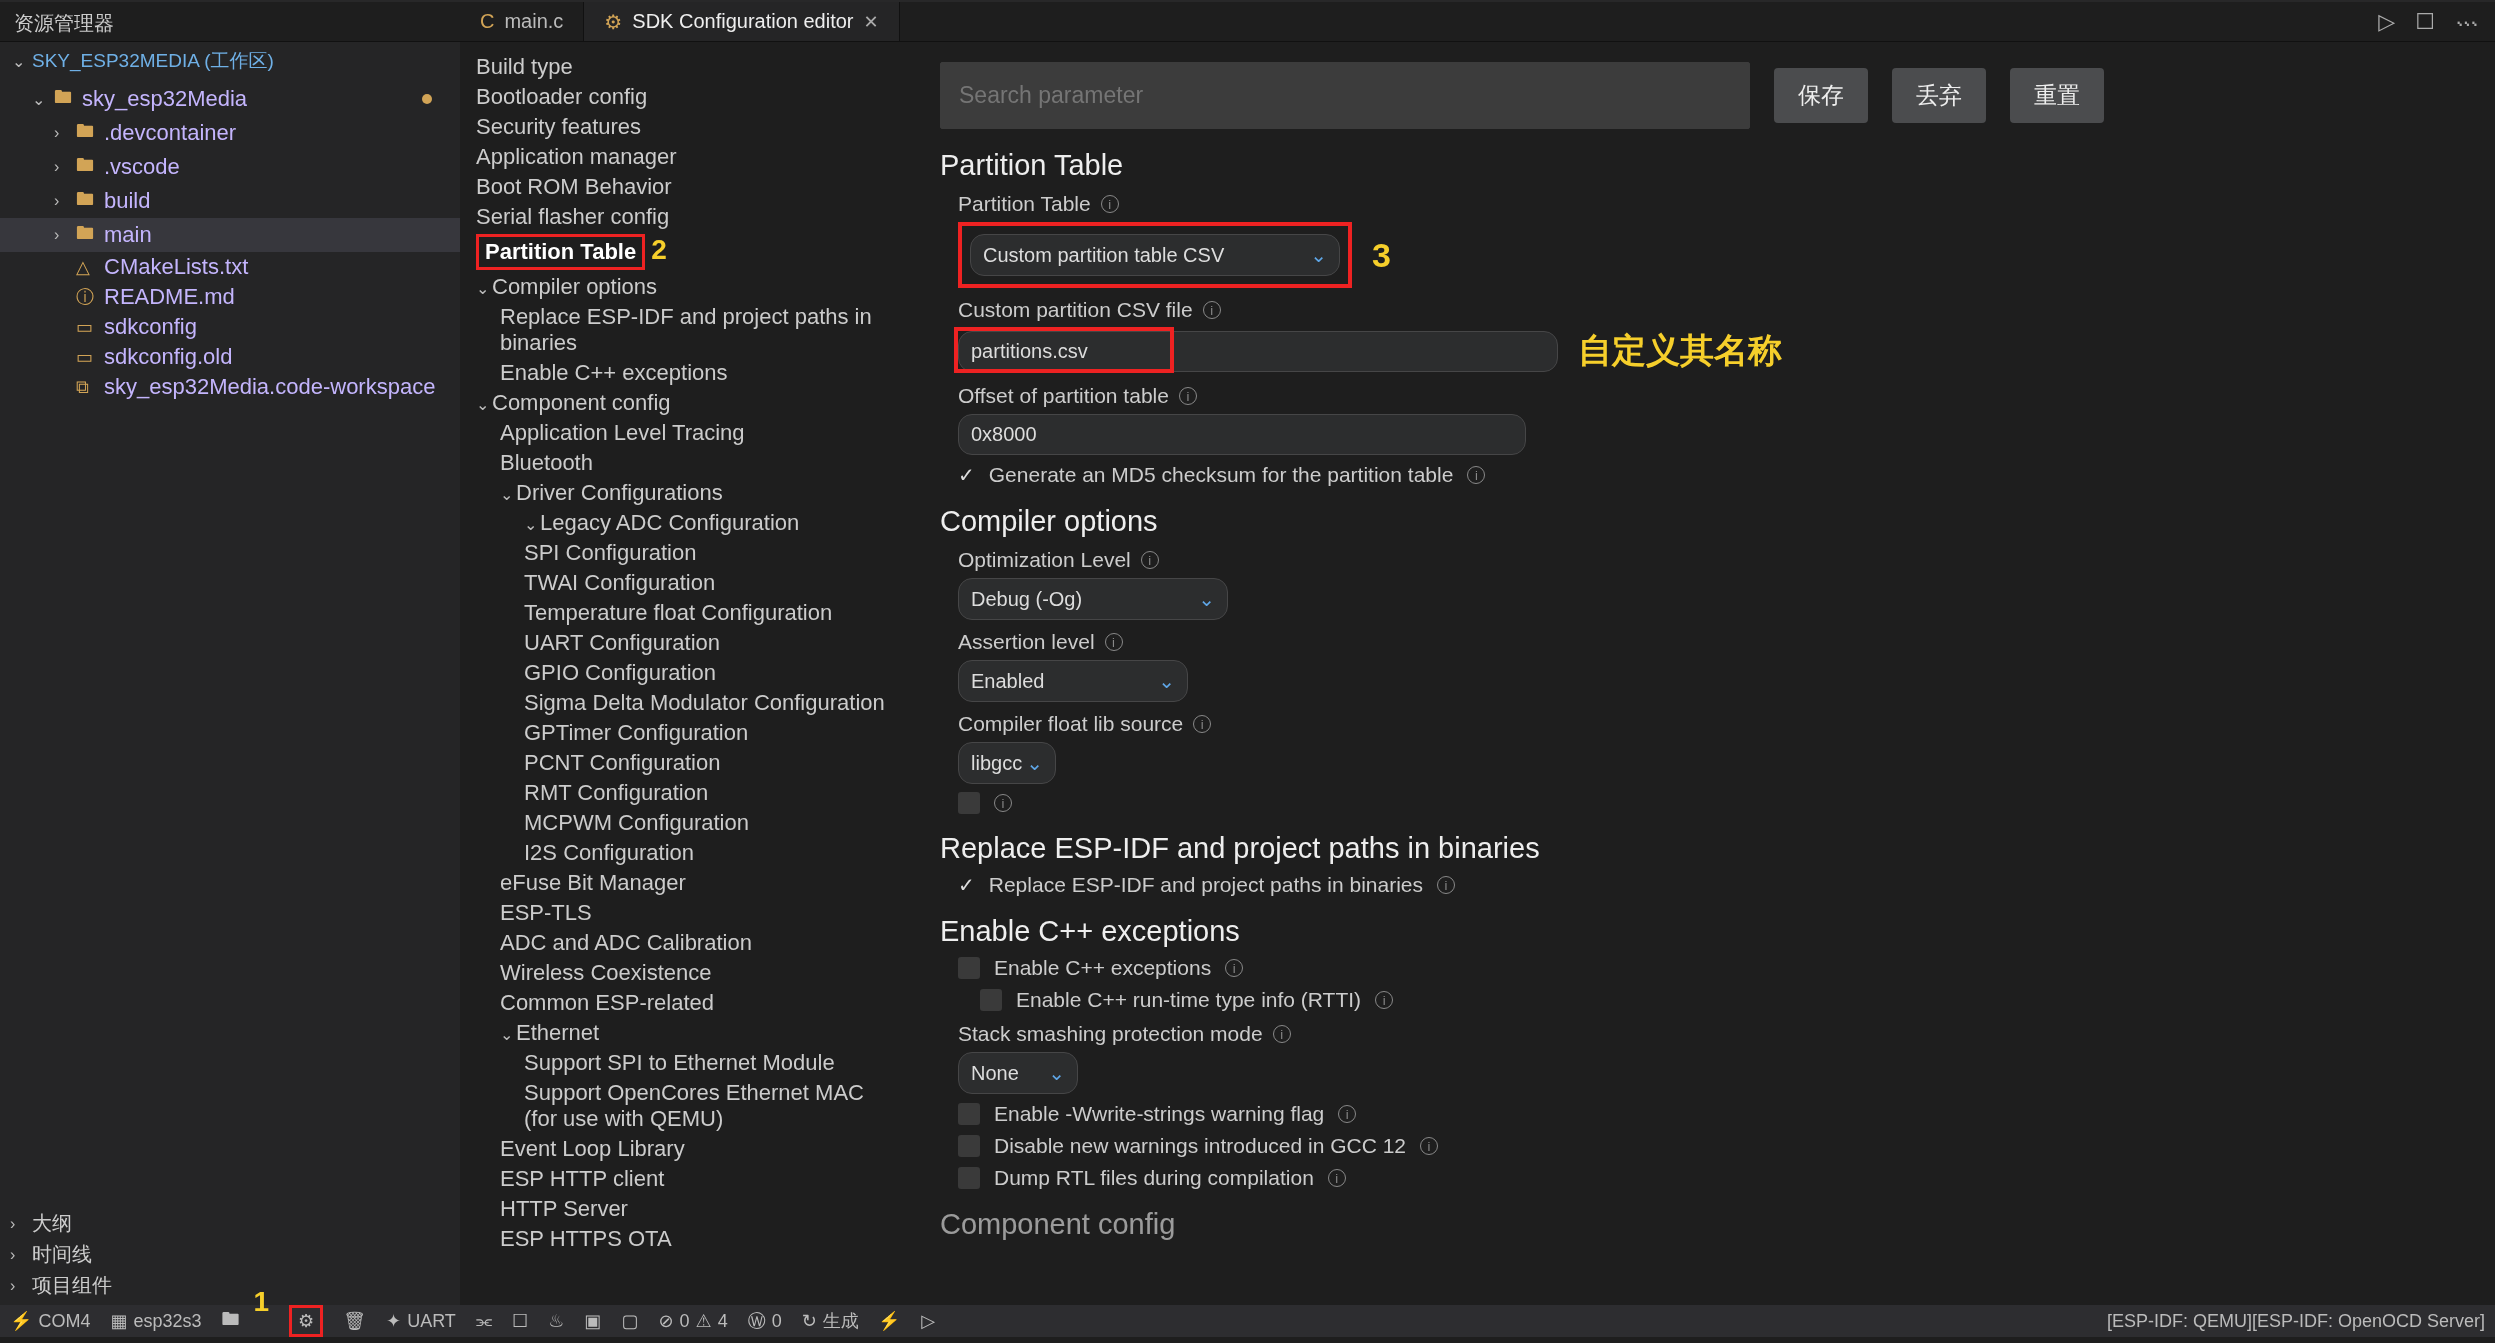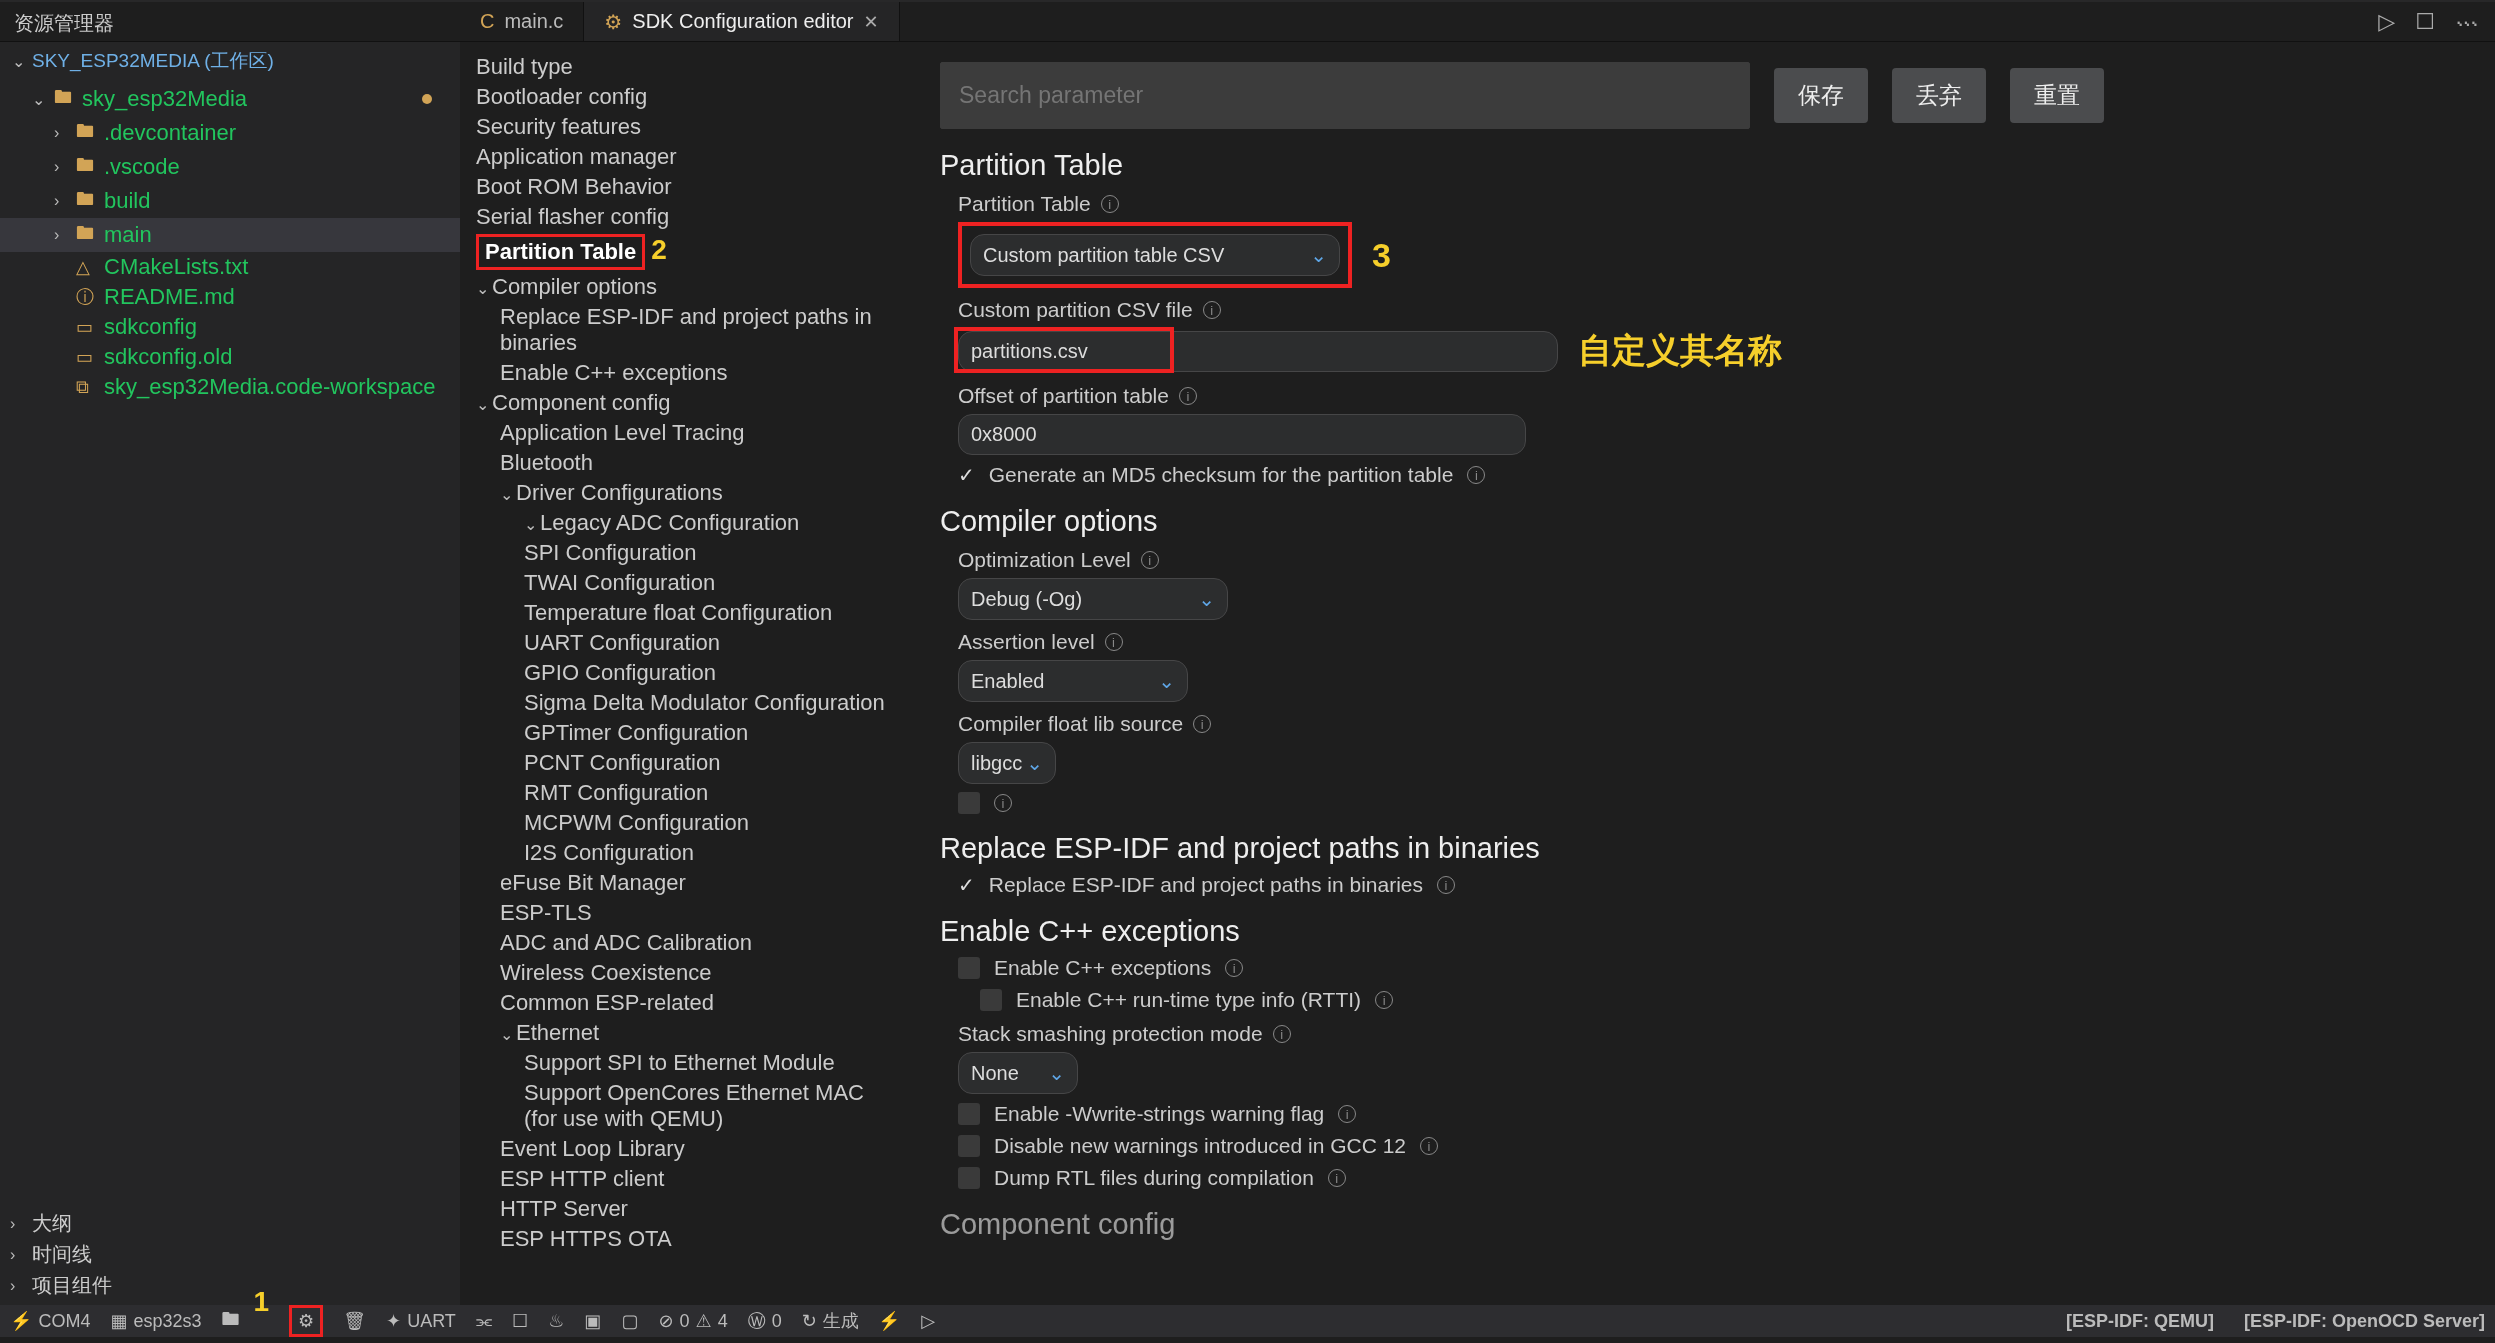--- a/index.html
+++ b/index.html
@@ -13,21 +13,21 @@
   .tab .x { font-size:18px; color:#aaa;}
   .topright { margin-left:auto; display:flex; gap:20px; align-items:center; padding-right:18px; color:#aaa;}
   .main { display:flex; height:calc(1343px - 48px - 32px);}
   .sidebar1 { width:460px; background:#252526; display:flex; flex-direction:column; }
   .sb1-head { font-size:19px; padding:6px 12px; color:#6fb0e6; display:flex; align-items:center; gap:6px;}
   .tree { padding:2px 0; font-size:22px;}
   .tree .row { display:flex; align-items:center; gap:8px; padding:2px 10px; cursor:default;}
   .tree .sel { background:#37373d;}
   .chev { width:14px; color:#bbb; font-size:16px;}
   .ficon { width:20px; color:#d2a456; font-size:18px;}
-  .fname { color:#22c55e;}
+  .fname { color:#c4b5fd;}
   .dot-mod { width:10px;height:10px;border-radius:50%;background:#d2a456; margin-left:auto; margin-right:18px;}
   .sb1-bottom { margin-top:auto; padding:4px 10px; font-size:20px;}
   .sb1-bottom .brow { display:flex; align-items:center; gap:8px; padding:2px 0;}
   .sidebar2 { width:440px; background:#1e1e1e; padding:10px 8px 10px 16px; overflow:auto; font-size:22px;}
   .sidebar2 .l0 { padding:2px 0; color:#ccc; cursor:default;}
   .sidebar2 .l1 { padding:2px 0 2px 24px; color:#ccc; cursor:default;}
   .sidebar2 .l2 { padding:2px 0 2px 48px; color:#ccc;}
   .sidebar2 .l3 { padding:2px 0 2px 72px; color:#ccc;}
   .sidebar2 .act { color:#fff; font-weight:bold;}
   .redbox2 { border:3px solid #e22; padding:2px 6px; display:inline-block;}
@@ -42,21 +42,21 @@
   .select .car { color:#5fa7e8;}
   .redbox3 { border:4px solid #e22; padding:8px; display:inline-block; margin-left:18px;}
   .field-inline { margin-left:18px;}
   .cbrow { display:flex; gap:14px; align-items:center; margin:8px 0 8px 18px; font-size:21px;}
   .cbox { width:22px;height:22px;background:#3a3a3a;border-radius:3px; display:inline-block;}
   .check::before{content:"✓"; color:#ddd; font-size:20px;}
   .annot { color:#f6cf2b; font-size:34px; font-weight:bold;}
   .statusbar { height:32px; background:#2d2d30; display:flex; align-items:center; font-size:18px; color:#bbb; gap:20px; padding:0 10px;}
   .statusbar .sitem { display:flex; align-items:center; gap:6px;}
   .redbox1 { border:3px solid #e22; padding:2px 6px; display:inline-flex; align-items:center; justify-content:center;}
-  .sb-right { margin-left:auto; display:flex; gap:30px;font-weight:bold;}
+  .sb-right { margin-left:auto; display:flex; }
   .orange{color:#d2a456;}
 </style>
 </head>
 <body>
 
 <div class="topbar">
   <span class="title">资源管理器</span>
   <span class="dots">···</span>
 </div>
 

